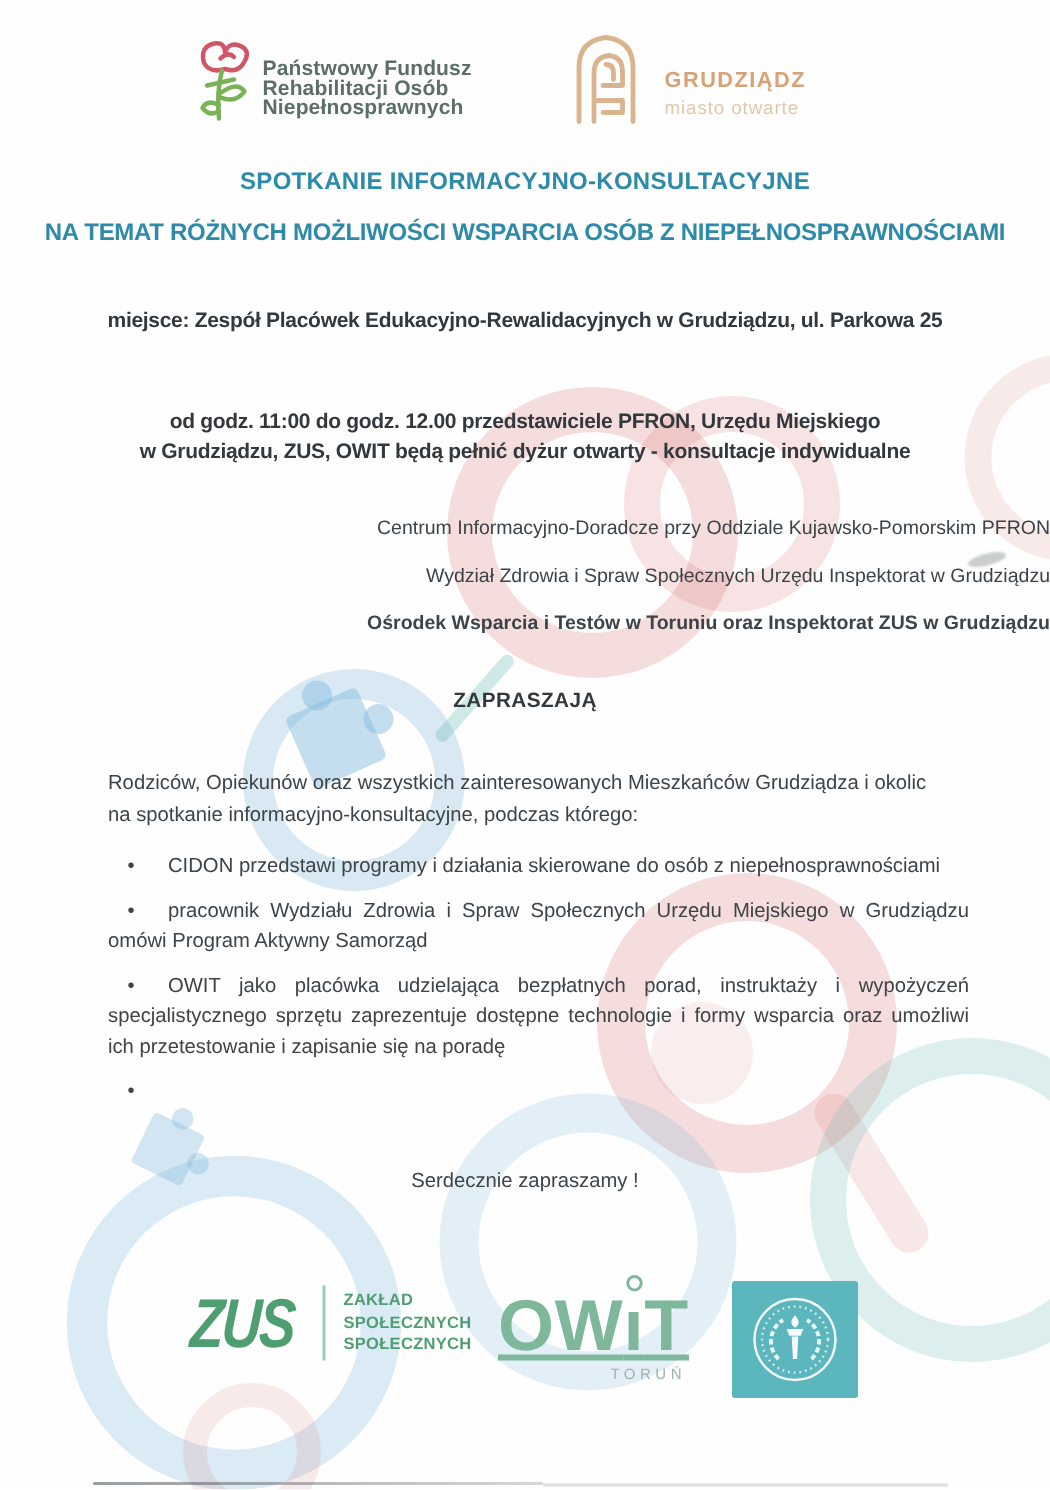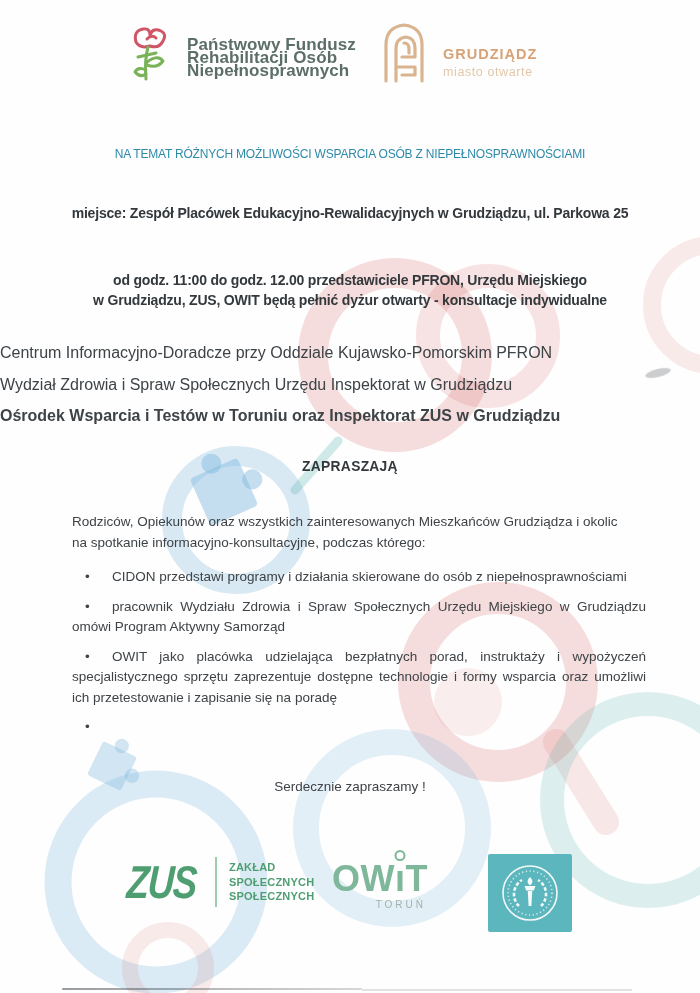--- a/index.html
+++ b/index.html
@@ -8,43 +8,43 @@
     background:#fefefe;overflow:hidden;
     font-family:"Liberation Sans","DejaVu Sans",sans-serif;
     color:var(--ink,#3e4347);
   }
   .layer{position:absolute;inset:0;}
   .wm{z-index:0;}
   .content-layer{z-index:1;}
 
   
   .pfron{position:absolute;left:130px;top:26px;display:flex;gap:9px;align-items:flex-start;}
-  .pfron-text{padding-top:13px;font-size:17px;line-height:12.8px;font-weight:600;
-    color:var(--pfron-text,#5c6e68);letter-spacing:.1px;margin-left:12px;}
+  .pfron-text{padding-top:13px;font-size:14px;line-height:12.8px;font-weight:600;
+    color:var(--pfron-text,#5c6e68);letter-spacing:.1px;}
   .grudziadz{position:absolute;left:378px;top:19px;display:flex;gap:13px;align-items:center;}
   .grz-text{padding-top:23px;}
   .grz-title{font-size:14.5px;font-weight:bold;letter-spacing:1px;color:var(--tan-strong,#d8a277);}
   .grz-sub{margin-top:3px;font-size:12.5px;letter-spacing:.6px;color:var(--tan-light,#e3c7a8);}
 
   
   .title{position:absolute;left:0;right:0;top:113px;text-align:center;white-space:nowrap;
     font-size:16px;font-weight:bold;letter-spacing:.2px;color:var(--heading-teal,#2d8aa9);}
   .subtitle{position:absolute;left:0;right:0;top:147px;text-align:center;white-space:nowrap;
-    font-size:12px;font-weight:normal;letter-spacing:-.2px;color:var(--heading-teal,#2d8aa9);}
+    font-size:16px;font-weight:bold;letter-spacing:-.2px;color:var(--heading-teal,#2d8aa9);}
 
   
   .detail{position:absolute;left:0;right:0;text-align:center;white-space:nowrap;
     font-size:14px;font-weight:bold;letter-spacing:-.2px;color:var(--ink-bold,#33383c);}
   .d-place{top:205px;}
   .d-date{top:240px;}
   .d-duty{top:271px;white-space:normal;line-height:19.5px;}
 
   
-  .org{position:absolute;left:0;right:0;text-align:left;white-space:nowrap;
-    font-size:16px;color:var(--ink,#3e4347);}
+  .org{position:absolute;left:0;right:0;text-align:right;white-space:nowrap;
+    font-size:13px;color:var(--ink,#3e4347);}
   .org1{top:344px;} .org2{top:376px;} .org3{top:407px;font-weight:bold;}
 
   .invite{position:absolute;left:0;right:0;top:459px;text-align:center;
     font-size:13.8px;font-weight:bold;letter-spacing:.3px;color:var(--ink-bold,#33383c);}
 
   
   .body-block{position:absolute;left:72px;top:512px;width:574px;
     font-size:13.5px;line-height:20.5px;color:var(--ink,#3e4347);}
   .intro{white-space:pre-line;margin:0 0 14px 0;}
   .bullet{position:relative;margin:0 0 9px 0;text-indent:40px;}
@@ -54,22 +54,22 @@
     font-size:13.5px;color:var(--ink,#3e4347);}
 
   
   .zus{position:absolute;left:127px;top:857px;display:flex;align-items:center;gap:12px;}
   .zus-word{font-size:46px;font-weight:bold;font-style:italic;line-height:1;
     color:var(--zus-green,#4f9e72);transform:scaleX(.8) skewX(-4deg);transform-origin:left center;letter-spacing:-2px;}
   .zus-divider{width:2px;height:50px;background:var(--zus-green,#4f9e72);opacity:.55;margin-left:-10px;}
   .zus-lines{font-size:11px;font-weight:bold;line-height:14.5px;letter-spacing:.2px;
     color:var(--zus-green,#4f9e72);}
   .owit{position:absolute;left:332px;top:861px;}
-  .owit-word{font-size:36px;font-weight:bold;line-height:1;letter-spacing:.5px;
-    color:var(--owit-green,#7fb79b);}
+  .owit-word{font-size:48px;font-weight:bold;line-height:1;letter-spacing:.5px;
+    color:var(--owit-green,#7fb79b);text-decoration:underline;}
   .owit-i{position:relative;}
   .owit-i::after{content:"";position:absolute;left:50%;top:-8px;transform:translateX(-50%);
     width:7px;height:7px;border:2.5px solid var(--owit-green,#7fb79b);border-radius:50%;}
   .owit-city{margin-top:2px;text-align:right;padding-right:2px;
     font-size:10px;letter-spacing:3px;color:var(--owit-gray,#9eb4ab);}
   .emblem{position:absolute;left:488px;top:854px;}
 
   
   .tulip-red{stroke:var(--pfron-red,#d05566);}
   .tulip-green{stroke:var(--pfron-green,#79b257);}
@@ -141,20 +141,21 @@
           <path d="M26 24 q5 0 5 6 l0 4"></path>
           <path d="M20 48 L37 48 L37 56 L24 56"></path>
         </g>
       </svg>
       <div class="grz-text">
         <div class="grz-title">GRUDZIĄDZ</div>
         <div class="grz-sub">miasto otwarte</div>
       </div>
     </div>
 
+    <div class="title">SPOTKANIE INFORMACYJNO-KONSULTACYJNE</div>
     <div class="subtitle">NA TEMAT RÓŻNYCH MOŻLIWOŚCI WSPARCIA OSÓB Z NIEPEŁNOSPRAWNOŚCIAMI</div>
 
     <div class="detail d-place">miejsce: Zespół Placówek Edukacyjno-Rewalidacyjnych w Grudziądzu, ul. Parkowa 25</div>
     <div class="detail d-duty">
       <div>od godz. 11:00 do godz. 12.00 przedstawiciele PFRON, Urzędu Miejskiego</div>
       <div>w Grudziądzu, ZUS, OWIT będą pełnić dyżur otwarty - konsultacje indywidualne</div>
     </div>
 
     <div class="org org1">Centrum Informacyjno-Doradcze przy Oddziale Kujawsko-Pomorskim PFRON</div>
     <div class="org org2">Wydział Zdrowia i Spraw Społecznych Urzędu Inspektorat w Grudziądzu</div>

